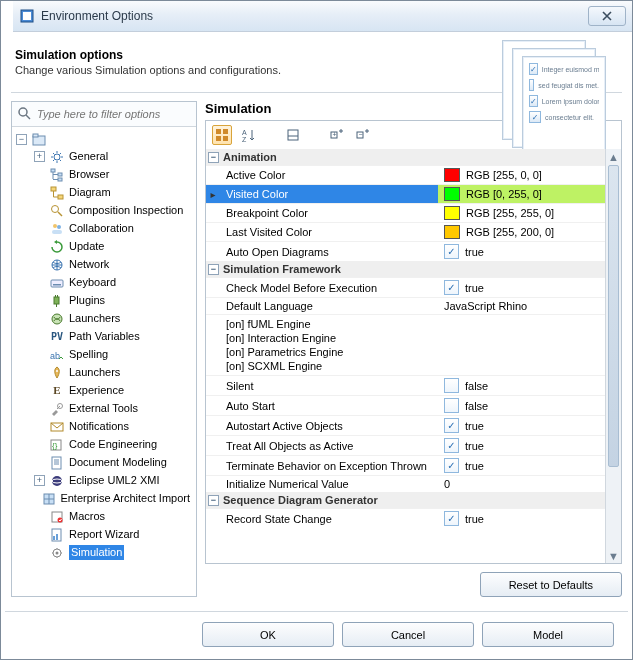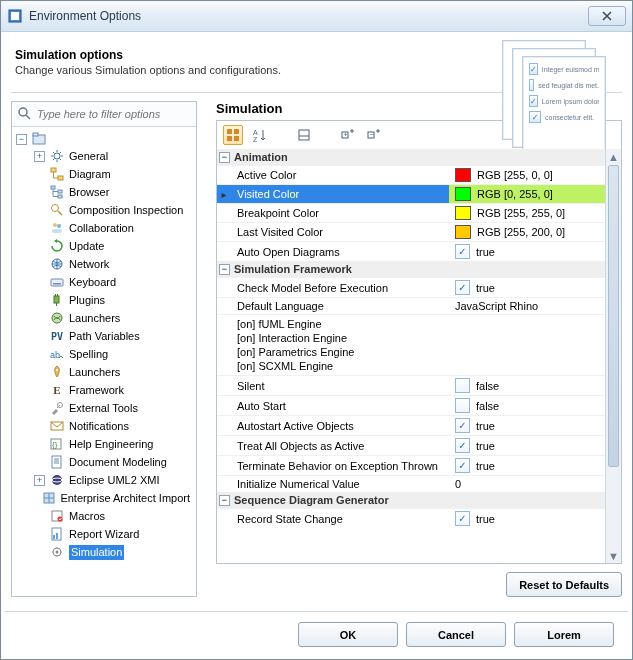--- a/index.html
+++ b/index.html
@@ -1,44 +1,44 @@
 <!DOCTYPE html>
 <html><head>
 <meta charset="utf-8">
 <style>
   html, body { margin:0; padding:0; font-family: "Segoe UI", Tahoma, sans-serif; font-size:11px; color:#000; background:#fff; }
   .window { width:633px; height:660px; box-sizing:border-box; border:1px solid #7c8a99; background:#fff; display:flex; flex-direction:column; position:relative; }
-  .titlebar { height:30px; background:linear-gradient(#f9fbfd,#e6eef7 45%,#d7e5f3); display:flex; align-items:center; padding:0 6px; border-bottom:1px solid #c3cedb; }
+  .titlebar { height:30px; background:linear-gradient(#f9fbfd,#e6eef7 45%,#d7e5f3); display:flex; align-items:center; padding:0 6px; border-bottom:1px solid #c3cedb;margin-left:12px; }
   .titlebar .appicon { width:16px; height:16px; margin-right:6px; display:flex; align-items:center; justify-content:center; }
   .titlebar .title { font-size:12px; color:#2b3a4a; flex:1; }
   .titlebar .closebtn { width:36px; height:18px; border:1px solid #9fb3c8; border-radius:3px; background:linear-gradient(#f4f8fc,#d7e5f3); display:flex; align-items:center; justify-content:center; color:#3b4d5f; cursor:pointer; }
   .header { padding:10px 14px 0 14px; position:relative; }
   .header h1 { margin:6px 0 2px 0; font-size:12px; font-weight:bold; }
   .header p  { margin:0; color:#333; }
   .header-illus { position:absolute; right:20px; top:8px; width:110px; height:115px; }
   .stack { position:absolute; width:82px; height:98px; border:1px solid #bcd; background:#fff; box-shadow:0 0 0 1px #e6eef7 inset; }
   .stack1 { left:0; top:0; }
   .stack2 { left:10px; top:8px; }
   .stack3 { left:20px; top:16px; }
   .stack3 .rows { padding:6px 6px; }
   .stack3 .r { display:flex; align-items:center; gap:4px; font-size:7px; color:#6a7d90; margin-bottom:4px; white-space:nowrap; overflow:hidden; }
   .mini-chk { width:10px; height:10px; border:1px solid #8fb8de; background:linear-gradient(#fff,#dce9f6); display:flex; align-items:center; justify-content:center; font-size:8px; color:#2b6fb3; }
   .divider { height:1px; background:#d0d7de; margin:16px 10px 0 10px; }
-  .body { flex:1; display:flex; gap:19px; padding:8px 10px 4px 10px; min-height:0; }
+  .body { flex:1; display:flex; gap:8px; padding:8px 10px 4px 10px; min-height:0; }
   .sidebar { width:184px; display:flex; flex-direction:column; border:1px solid #b8c4d0; }
   .filterbox { display:flex; align-items:center; gap:6px; padding:4px 6px; border-bottom:1px solid #d0d7de; background:#fafcfe; }
   .filterbox input { flex:1; border:none; outline:none; font: inherit; color:#6b7682; font-style:italic; background:transparent; padding:2px 0; }
   .tree { flex:1; overflow:auto; padding:4px 4px; background:#fff; }
   .tree ul { list-style:none; margin:0; padding:0; }
   .tree > ul > li > ul { padding-left:16px; }
   .tree-row { display:flex; align-items:center; gap:4px; padding:1px 2px; cursor:default; line-height:15px; white-space:nowrap; }
   .tree-row.selected .lbl { background:#2f86e6; color:#fff; padding:0 2px; }
   .exp { width:9px; height:9px; border:1px solid #8fa3b8; display:flex; align-items:center; justify-content:center; font-size:9px; color:#44607c; cursor:pointer; }
   .exp.blank { border-color:transparent; }
-  .tic { width:16px; height:16px; display:flex; align-items:center; justify-content:center; font-size:11px; }
+  .tic { width:16px; height:16px; display:flex; align-items:flex-end; justify-content:center; font-size:11px; }
   .lbl { }
   .PV { font-weight:bold; font-family:Consolas, monospace; font-size:10px; color:#29567f; }
   .DH { background:#73410a; color:#fff; font-size:8px; padding:0 2px; border-radius:2px; }
   .E  { font-weight:bold; font-family:"Times New Roman", serif; font-size:11px; color:#5a4623; }
 
   .main { flex:1; display:flex; flex-direction:column; min-width:0; }
   .main h2 { margin:0 0 4px 0; font-size:13px; font-weight:bold; }
   .panel { flex:1; border:1px solid #b8c4d0; background:#fff; display:flex; flex-direction:column; min-height:0; }
   .toolbar { display:flex; align-items:center; gap:8px; padding:4px 6px; }
   .tb { width:18px; height:18px; display:flex; align-items:center; justify-content:center; color:#4b637a; cursor:pointer; }
@@ -57,21 +57,21 @@
   .proprow .pname { flex:0 0 206px; padding:2px 6px; display:flex; align-items:center; }
   .proprow .pval  { flex:1; padding:2px 6px; display:flex; align-items:center; gap:6px; }
   .proprow.selected { background:#2f86e6; color:#fff; }
   .proprow.selected .pval { background:#bef264; color:#000; }
   .sw { width:14px; height:12px; border:1px solid #555; }
   .chk { width:13px; height:13px; border:1px solid #8fb8de; background:linear-gradient(#fff,#eef5fc); display:flex; align-items:center; justify-content:center; color:#2b6fb3; font-size:10px; }
   .multi { line-height:14px; }
 
   .resetbar { display:flex; justify-content:flex-end; padding:8px 0 0 0; }
   .footer { display:flex; justify-content:flex-end; gap:8px; padding:10px 14px 12px 0; border-top:1px solid #d0d7de; margin:10px 4px 0 4px; }
-  .btn { min-width:74px; height:23px; border:1px solid #8fa3b8; background:linear-gradient(#fdfdfe,#e6edf4); border-radius:3px; display:flex; align-items:center; justify-content:center; padding:0 12px; cursor:pointer;font-weight:bold; }
+  .btn { min-width:74px; height:23px; border:1px solid #8fa3b8; background:linear-gradient(#fdfdfe,#e6edf4); border-radius:3px; display:flex; align-items:center; justify-content:center; padding:0 28px; cursor:pointer; }
 </style>
 </head>
 <body>
 
 <div class="window">
   <div class="titlebar">
     <span class="appicon">
       <svg width="14" height="14" viewBox="0 0 14 14">
           <rect x="1" y="1" width="12" height="12" fill="#4b8bd6" stroke="#1e4e86"></rect>
           <rect x="3" y="3" width="8" height="8" fill="#fff"></rect>
@@ -150,47 +150,47 @@
                       </svg>
                     </span>
                     <span class="lbl">General</span>
                   </div>
                 </li>
                 <li>
                   <div class="tree-row">
                     <span class="exp blank"></span>
                     <span class="tic">
                       <svg width="14" height="14" viewBox="0 0 14 14">
-                        <rect x="1" y="1" width="5" height="4" fill="#f5d67a" stroke="#b89334"></rect>
-                        <rect x="8" y="9" width="5" height="4" fill="#f5d67a" stroke="#b89334"></rect>
-                        <path d="M3.5 5 V11 H8" stroke="#b89334" fill="none"></path>
-                      </svg>
-                    </span>
-                    <span class="lbl">Diagram</span>
-                  </div>
-                </li>
-                <li>
-                  <div class="tree-row">
-                    <span class="exp blank"></span>
-                    <span class="tic">
-                      <svg width="14" height="14" viewBox="0 0 14 14">
                         <rect x="1" y="1" width="4" height="3" fill="#c8dff5" stroke="#6c8db0"></rect>
                         <rect x="8" y="5" width="4" height="3" fill="#c8dff5" stroke="#6c8db0"></rect>
                         <rect x="8" y="10" width="4" height="3" fill="#c8dff5" stroke="#6c8db0"></rect>
                         <path d="M3 4 V11 M3 6.5 H8 M3 11.5 H8" stroke="#6c8db0" fill="none"></path>
                       </svg>
                     </span>
                     <span class="lbl">Browser</span>
                   </div>
                 </li>
                 <li>
                   <div class="tree-row">
                     <span class="exp blank"></span>
                     <span class="tic">
                       <svg width="14" height="14" viewBox="0 0 14 14">
+                        <rect x="1" y="1" width="5" height="4" fill="#f5d67a" stroke="#b89334"></rect>
+                        <rect x="8" y="9" width="5" height="4" fill="#f5d67a" stroke="#b89334"></rect>
+                        <path d="M3.5 5 V11 H8" stroke="#b89334" fill="none"></path>
+                      </svg>
+                    </span>
+                    <span class="lbl">Diagram</span>
+                  </div>
+                </li>
+                <li>
+                  <div class="tree-row">
+                    <span class="exp blank"></span>
+                    <span class="tic">
+                      <svg width="14" height="14" viewBox="0 0 14 14">
                         <circle cx="5" cy="5" r="3.5" fill="none" stroke="#b89334"></circle>
                         <line x1="8" y1="8" x2="12" y2="12" stroke="#b89334" stroke-width="1.5"></line>
                       </svg>
                     </span>
                     <span class="lbl">Composition Inspection</span>
                   </div>
                 </li>
                 <li>
                   <div class="tree-row">
                     <span class="exp blank"></span>
@@ -299,21 +299,21 @@
                     </span>
                     <span class="lbl">Launchers</span>
                   </div>
                 </li>
                 <li>
                   <div class="tree-row">
                     <span class="exp blank"></span>
                     <span class="tic">
                       <span class="E">E</span>
                     </span>
-                    <span class="lbl">Framework</span>
+                    <span class="lbl">Experience</span>
                   </div>
                 </li>
                 <li>
                   <div class="tree-row">
                     <span class="exp blank"></span>
                     <span class="tic">
                       <svg width="14" height="14" viewBox="0 0 14 14">
                         <path d="M2 12l4-4 2 2-4 4z" fill="#999"></path>
                         <circle cx="10" cy="4" r="2.5" fill="none" stroke="#999"></circle>
                         <line x1="10" y1="4" x2="7" y2="7" stroke="#999"></line>
@@ -336,21 +336,21 @@
                 </li>
                 <li>
                   <div class="tree-row">
                     <span class="exp blank"></span>
                     <span class="tic">
                       <svg width="14" height="14" viewBox="0 0 14 14">
                         <rect x="1" y="2" width="10" height="10" fill="#fff" stroke="#888"></rect>
                         <text x="2" y="10" font-size="8" fill="#3a9a3a">{}</text>
                       </svg>
                     </span>
-                    <span class="lbl">Help Engineering</span>
+                    <span class="lbl">Code Engineering</span>
                   </div>
                 </li>
                 <li>
                   <div class="tree-row">
                     <span class="exp blank"></span>
                     <span class="tic">
                       <svg width="14" height="14" viewBox="0 0 14 14">
                         <rect x="2" y="1" width="9" height="12" fill="#fff" stroke="#6c8db0"></rect>
                         <line x1="4" y1="4" x2="9" y2="4" stroke="#6c8db0"></line>
                         <line x1="4" y1="6" x2="9" y2="6" stroke="#6c8db0"></line>
@@ -616,15 +616,15 @@
       </div>
       <div class="resetbar">
         <div class="btn">Reset to Defaults</div>
       </div>
     </div>
   </div>
 
   <div class="footer">
     <div class="btn">OK</div>
     <div class="btn">Cancel</div>
-    <div class="btn">Lorem</div>
+    <div class="btn">Model</div>
   </div>
 </div>
 
 </body></html>

